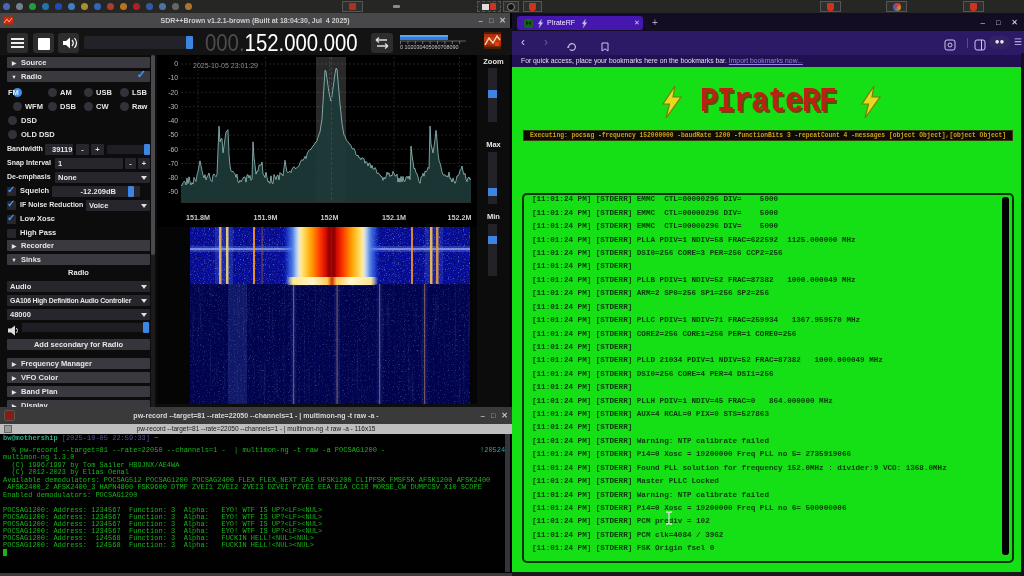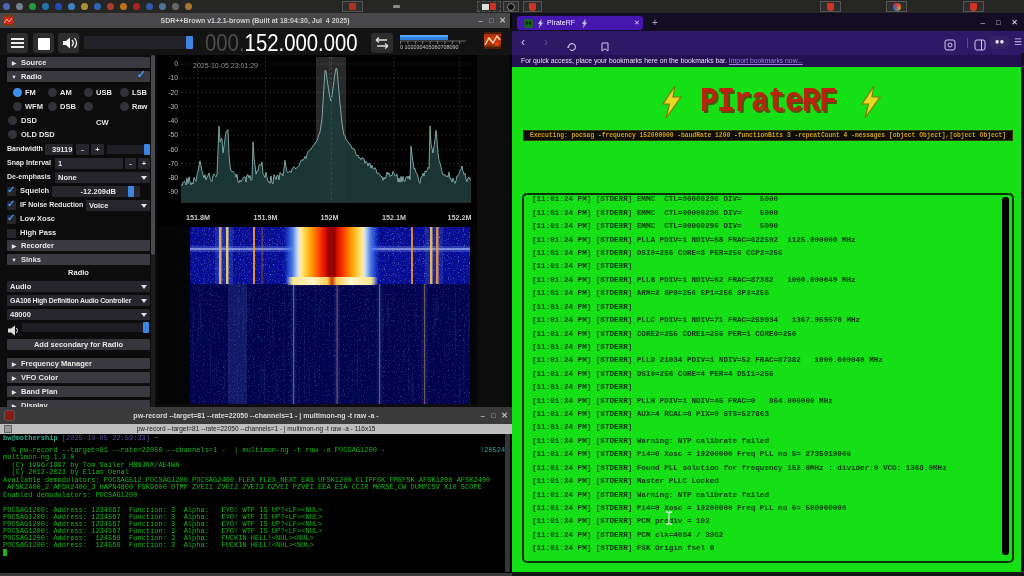--- a/index.html
+++ b/index.html
@@ -142,33 +142,33 @@
           <rect y="9" width="17" height="4" fill="#b03010"></rect>
           <rect y="13" width="17" height="2" fill="#7a2e08"></rect>
           <path d="M1 13 L5 6 L9 11 L13 4 L16 8" stroke="#f0d8b0" stroke-width="1.4" fill="none"></path>
           <rect x="11" y="10" width="4" height="4" fill="#e04010"></rect>
         </svg></div>
     </div>
     <div id="lpanel" class="abs">
       <div class="hdr" style="top:2px"><span class="arr">▶</span>Source</div>
       <div class="hdr" style="top:16px"><span class="arr">▼</span>Radio<span style="position:absolute;right:4px;top:-2px;color:#4296fa;font-size:11px">✓</span></div>
       <div class="radio sel" style="left:12.5px;top:33px"></div>
-      <div class="lbl" style="left:25px;top:32px">FM</div>
+      <div class="lbl" style="left:8px;top:32px">FM</div>
       <div class="radio" style="left:47.5px;top:33px"></div>
       <div class="lbl" style="left:60px;top:32px">AM</div>
       <div class="radio" style="left:83.5px;top:33px"></div>
       <div class="lbl" style="left:96px;top:32px">USB</div>
       <div class="radio" style="left:119.5px;top:33px"></div>
       <div class="lbl" style="left:132px;top:32px">LSB</div>
       <div class="radio" style="left:12.5px;top:47px"></div>
       <div class="lbl" style="left:25px;top:46px">WFM</div>
       <div class="radio" style="left:47.5px;top:47px"></div>
       <div class="lbl" style="left:60px;top:46px">DSB</div>
       <div class="radio" style="left:83.5px;top:47px"></div>
-      <div class="lbl" style="left:96px;top:62px">CW</div>
+      <div class="lbl" style="left:96px;top:46px">CW</div>
       <div class="radio" style="left:119.5px;top:47px"></div>
       <div class="lbl" style="left:132px;top:46px">Raw</div>
       <div class="radio" style="left:8px;top:61px"></div>
       <div class="lbl" style="left:21px;top:60px">DSD</div>
       <div class="radio" style="left:8px;top:75px"></div>
       <div class="lbl" style="left:21px;top:74px">OLD DSD</div>
       <div class="lbl" style="left:7px;top:88px;font-size:7px">Bandwidth</div>
       <div class="wbox" style="left:45px;top:89px;width:28px;padding-left:7px">39119</div>
       <div class="wbox" style="left:76px;top:89px;width:13px;text-align:center">-</div>
       <div class="wbox" style="left:91px;top:89px;width:13px;text-align:center">+</div>
@@ -329,20 +329,31 @@
         <rect x="268" y="0" width="18" height="57" fill="rgba(120,170,255,0.15)"></rect>
         <rect x="136" y="57" width="1.2" height="120" fill="rgba(255,170,60,0.45)"></rect>
         <rect x="133.6" y="57" width="6" height="120" fill="rgba(90,140,255,0.10)"></rect>
         <rect x="179.5" y="57" width="1.2" height="120" fill="rgba(255,170,60,0.45)"></rect>
         <rect x="177.1" y="57" width="6" height="120" fill="rgba(90,140,255,0.10)"></rect>
         <rect x="222" y="57" width="1.2" height="120" fill="rgba(255,170,60,0.45)"></rect>
         <rect x="219.6" y="57" width="6" height="120" fill="rgba(90,140,255,0.10)"></rect>
         <rect x="267" y="57" width="1.2" height="120" fill="rgba(255,170,60,0.45)"></rect>
         <rect x="264.6" y="57" width="6" height="120" fill="rgba(90,140,255,0.10)"></rect>
       </svg></div>
+    <div id="rbar" class="abs">
+      <div class="vlabel" style="top:2px">Zoom</div>
+      <div class="vslider" style="top:13px;height:54px"></div>
+      <div class="vthumb" style="left:11px;top:35px"></div>
+      <div class="vlabel" style="top:85px">Max</div>
+      <div class="vslider" style="top:97px;height:52px"></div>
+      <div class="vthumb" style="left:11px;top:133px"></div>
+      <div class="vlabel" style="top:157px">Min</div>
+      <div class="vslider" style="top:169px;height:52px"></div>
+      <div class="vthumb" style="left:11px;top:181px"></div>
+    </div>
   </div>
 <div id="term" class="abs">
     <div id="termtitle" class="abs">pw-record --target=81 --rate=22050 --channels=1 -  | multimon-ng -t raw -a -<div style="position:absolute;left:4px;top:3px;width:11px;height:11px;background:#8a1a12;border-radius:2px;border:1px solid #555"></div><div class="wbtns" style="height:17px">
         <span>–</span>
         <span style="font-size:7px">□</span>
         <span>✕</span>
       </div></div>
     <div id="termtab" class="abs">pw-record --target=81 --rate=22050 --channels=1 - | multimon-ng -t raw -a - 116x15<div style="position:absolute;left:4px;top:1px;width:8px;height:8px;border:1px solid #666;background:#999"></div></div>
     <div id="termbody" class="abs"><div style="position:absolute;left:1px;top:1.0px;white-space:pre"><span style="color:#2fa78a;font-weight:bold">bw@mothership</span><span style="color:#5a4aa0"> [2025-10-05 22:59:33] </span><span style="color:#888">~</span></div><div style="position:absolute;left:1px;top:12.5px;white-space:pre">  % pw-record --target=81 --rate=22050 --channels=1 -  | multimon-ng -t raw -a POCSAG1200 -<span style="color:#2fa7a7;position:absolute;left:477px;top:0">!20524</span></div><div style="position:absolute;left:1px;top:19.5px;white-space:pre">multimon-ng 1.3.0</div><div style="position:absolute;left:1px;top:27.5px;white-space:pre">  (C) 1996/1997 by Tom Sailer HB9JNX/AE4WA</div><div style="position:absolute;left:1px;top:34.5px;white-space:pre">  (C) 2012-2023 by Elias Oenal</div><div style="position:absolute;left:1px;top:42.5px;white-space:pre">Available demodulators: POCSAG512 POCSAG1200 POCSAG2400 FLEX FLEX_NEXT EAS UFSK1200 CLIPFSK FMSFSK AFSK1200 AFSK2400</div><div style="position:absolute;left:1px;top:50.0px;white-space:pre"> AFSK2400_2 AFSK2400_3 HAPN4800 FSK9600 DTMF ZVEI1 ZVEI2 ZVEI3 DZVEI PZVEI EEA EIA CCIR MORSE_CW DUMPCSV X10 SCOPE</div><div style="position:absolute;left:1px;top:58.0px;white-space:pre">Enabled demodulators: POCSAG1200</div><div style="position:absolute;left:1px;top:72.5px;white-space:pre">POCSAG1200: Address: 1234567  Function: 3  Alpha:   EYO! WTF IS UP?&lt;LF&gt;&lt;NUL&gt;</div><div style="position:absolute;left:1px;top:79.5px;white-space:pre">POCSAG1200: Address: 1234567  Function: 3  Alpha:   EYO! WTF IS UP?&lt;LF&gt;&lt;NUL&gt;</div><div style="position:absolute;left:1px;top:86.5px;white-space:pre">POCSAG1200: Address: 1234567  Function: 3  Alpha:   EYO! WTF IS UP?&lt;LF&gt;&lt;NUL&gt;</div><div style="position:absolute;left:1px;top:93.5px;white-space:pre">POCSAG1200: Address: 1234567  Function: 3  Alpha:   EYO! WTF IS UP?&lt;LF&gt;&lt;NUL&gt;</div><div style="position:absolute;left:1px;top:100.5px;white-space:pre">POCSAG1200: Address:  124568  Function: 3  Alpha:   FUCKIN HELL!&lt;NUL&gt;&lt;NUL&gt;</div><div style="position:absolute;left:1px;top:107.5px;white-space:pre">POCSAG1200: Address:  124568  Function: 3  Alpha:   FUCKIN HELL!&lt;NUL&gt;&lt;NUL&gt;</div><div style="position:absolute;left:1px;top:114.5px;white-space:pre"><span style="display:inline-block;width:4.2px;height:7px;background:#18b518"></span></div></div>
     <div class="abs" style="left:505px;top:27px;width:5px;height:138px;background:#33353a"></div>

